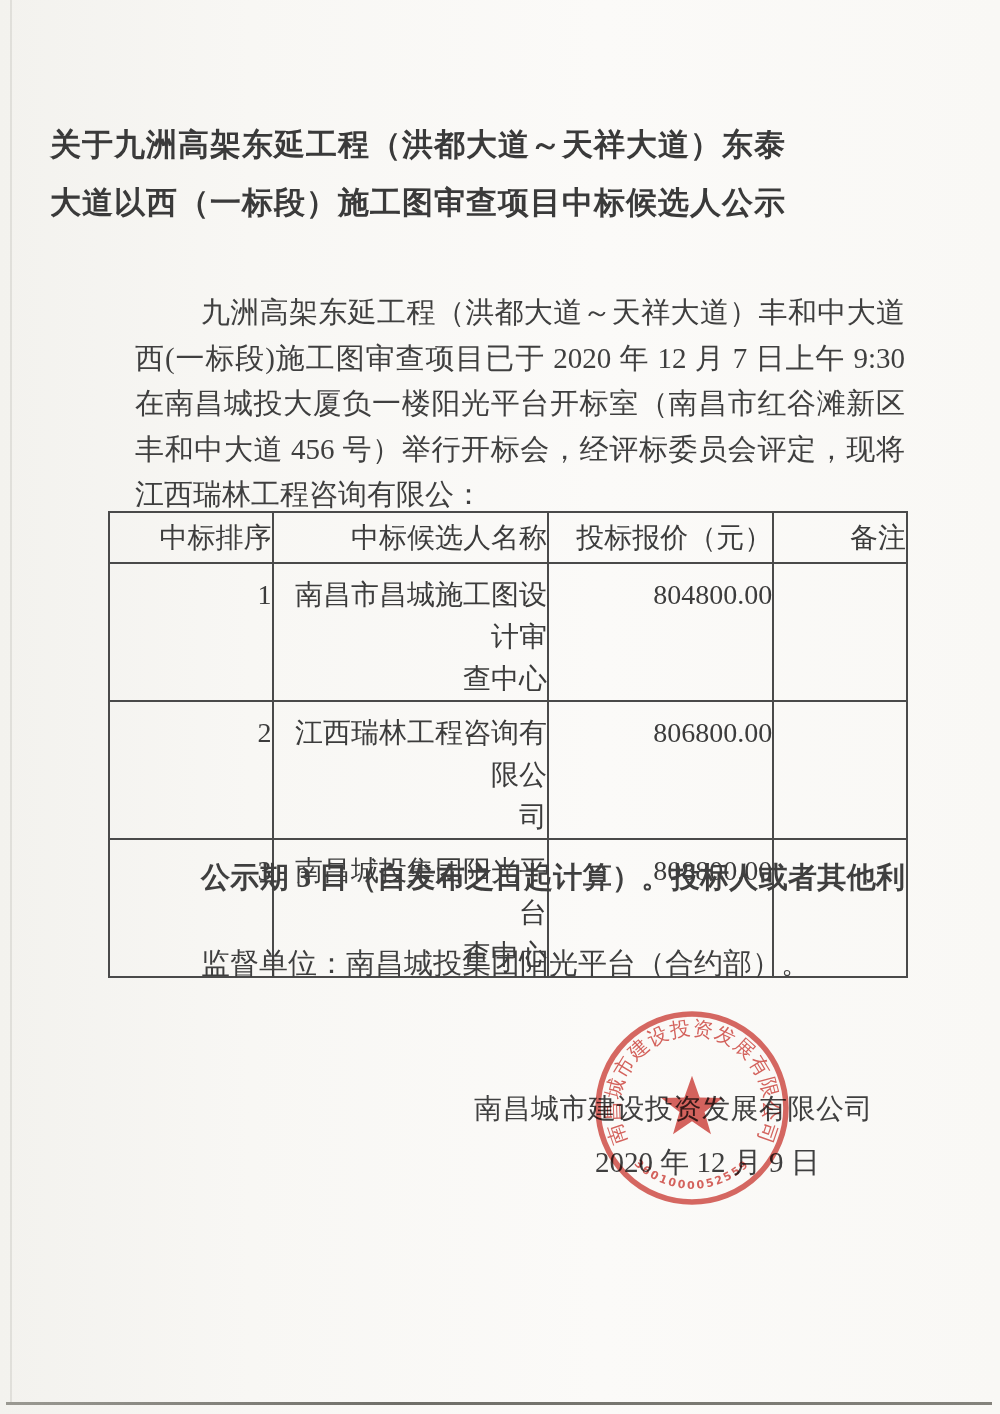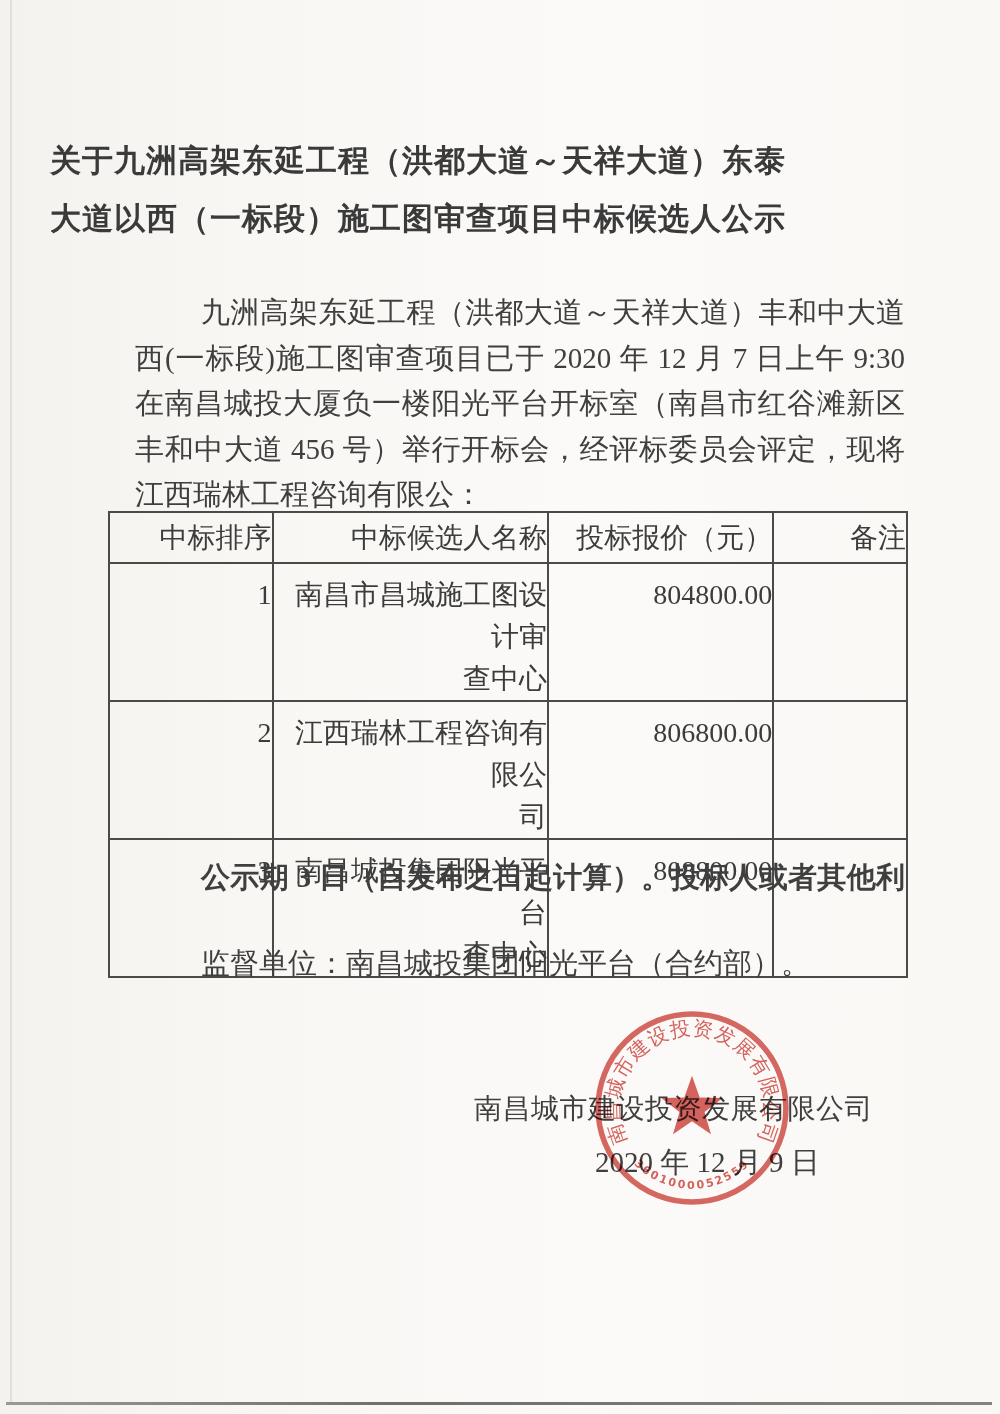--- a/index.html
+++ b/index.html
@@ -16,21 +16,21 @@
   }
   .crease{
     position:absolute;left:10px;top:0;width:2px;height:1404px;
     background:rgba(110,110,100,0.14);
   }
   .paper-edge{
     position:absolute;left:6px;top:1402px;width:986px;height:3px;
     background:linear-gradient(90deg,#9a9992,#6f6e68 40%,#84837c);
   }
   .title{
-    position:absolute;left:0;top:132px;width:836px;
+    position:absolute;left:0;top:116px;width:836px;
     text-align:center;font-weight:bold;font-size:31px;line-height:58px;
     letter-spacing:1px;color:#3a3a3a;
   }
   .para{
     position:absolute;left:135px;width:770px;
     font-size:29px;line-height:45.5px;color:#3f3f3f;
   }
   .jline{text-align:justify;text-align-last:justify;}
   .indent{text-indent:66px;}
   .bid-table{

